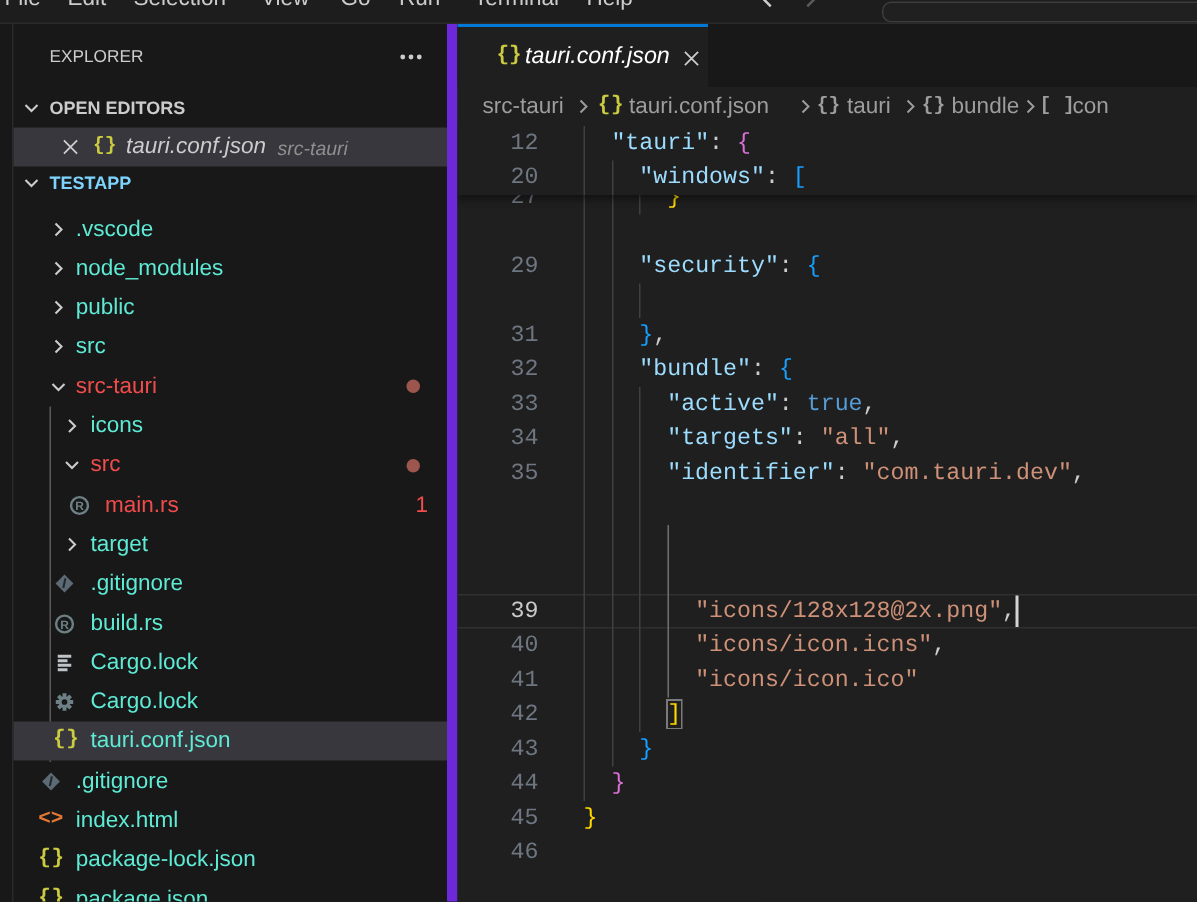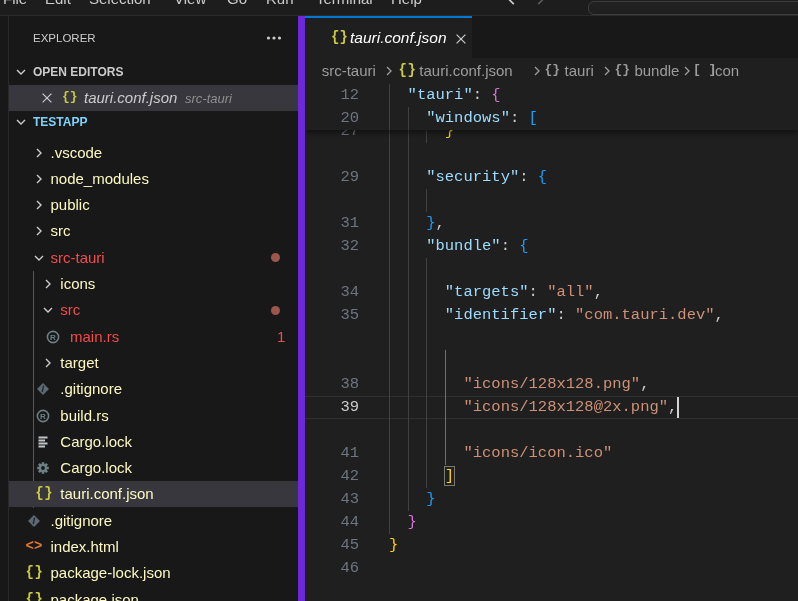--- a/index.html
+++ b/index.html
@@ -4,21 +4,21 @@
 html,body{width:798px;height:601px;overflow:hidden;background:#1f1f1f;font-family:"Liberation Sans",sans-serif}
 .ab{position:absolute}
 .mono{font-family:"Liberation Mono",monospace}
 #code .cl{position:absolute;left:0;width:493px;height:23px;line-height:23px;font-family:"Liberation Mono",monospace;font-size:15.5px;color:#cccccc;white-space:pre}
 .ln{position:absolute;left:0;width:54px;text-align:right;color:#6e7681}
 .ct{position:absolute;left:84px}
 i{font-style:normal}
 .k{color:#9cdcfe}.s{color:#ce9178}.c{color:#569cd6}.g{color:#ffd700}.o{color:#da70d6}.b{color:#179fff}
 .bx{box-shadow:0 0 0 1px #7a7a7a;}
 .guide{position:absolute;width:1px;background:#404040}
-.tlab{position:absolute;font-size:15px;line-height:18px;color:#fef9c3;white-space:pre}
+.tlab{position:absolute;font-size:15px;line-height:18px;color:#5eead4;white-space:pre}
 .red{color:#f14c4c}
 .it{font-style:italic}
 </style></head><body>
 <div class="ab" style="left:0;top:0;width:798px;height:16px;background:#1d1d1d;border-bottom:1px solid #2b2b2b;overflow:hidden">
 <span class="ab" style="left:3px;top:-11px;font-size:15px;line-height:20px;color:#cccccc">File</span>
 <span class="ab" style="left:45px;top:-11px;font-size:15px;line-height:20px;color:#cccccc">Edit</span>
 <span class="ab" style="left:89px;top:-11px;font-size:15px;line-height:20px;color:#cccccc">Selection</span>
 <span class="ab" style="left:174px;top:-11px;font-size:15px;line-height:20px;color:#cccccc">View</span>
 <span class="ab" style="left:227px;top:-11px;font-size:15px;line-height:20px;color:#cccccc">Go</span>
 <span class="ab" style="left:266px;top:-11px;font-size:15px;line-height:20px;color:#cccccc">Run</span>
@@ -168,24 +168,25 @@
 <div class="guide" style="left:84.0px;top:36px;height:414px"></div>
 <div class="guide" style="left:102.6px;top:36px;height:391px"></div>
 <div class="guide" style="left:121.2px;top:36px;height:23px"></div>
 <div class="guide" style="left:121.2px;top:105px;height:23px"></div>
 <div class="guide" style="left:121.2px;top:174px;height:230px"></div>
 <div class="guide" style="left:139.8px;top:266px;height:115px;background:#707070"></div>
 <div class="cl" style="top:36px"><span class="ln">27</span><span class="ct">      <i class="g">}</i></span></div>
 <div class="cl" style="top:82px"><span class="ln">29</span><span class="ct">    <i class="k">"security"</i>: <i class="b">{</i></span></div>
 <div class="cl" style="top:128px"><span class="ln">31</span><span class="ct">    <i class="b">}</i>,</span></div>
 <div class="cl" style="top:151px"><span class="ln">32</span><span class="ct">    <i class="k">"bundle"</i>: <i class="b">{</i></span></div>
+<div class="cl" style="top:174px"><span class="ln">33</span><span class="ct">      <i class="k">"active"</i>: <i class="c">true</i>,</span></div>
 <div class="cl" style="top:197px"><span class="ln">34</span><span class="ct">      <i class="k">"targets"</i>: <i class="s">"all"</i>,</span></div>
 <div class="cl" style="top:220px"><span class="ln">35</span><span class="ct">      <i class="k">"identifier"</i>: <i class="s">"com.tauri.dev"</i>,</span></div>
-<div class="cl" style="top:289px"><span class="ln">38</span><span class="ct">        <i class="s">"icons/128x128.png"</i>,</span></div>
 <div class="cl" style="top:312px"><span class="ln" style="color:#cccccc">39</span><span class="ct">        <i class="s">"icons/128x128@2x.png"</i>,</span></div>
+<div class="cl" style="top:335px"><span class="ln">40</span><span class="ct">        <i class="s">"icons/icon.icns"</i>,</span></div>
 <div class="cl" style="top:358px"><span class="ln">41</span><span class="ct">        <i class="s">"icons/icon.ico"</i></span></div>
 <div class="cl" style="top:381px"><span class="ln">42</span><span class="ct">      <i class="g bx">]</i></span></div>
 <div class="cl" style="top:404px"><span class="ln">43</span><span class="ct">    <i class="b">}</i></span></div>
 <div class="cl" style="top:427px"><span class="ln">44</span><span class="ct">  <i class="o">}</i></span></div>
 <div class="cl" style="top:450px"><span class="ln">45</span><span class="ct"><i class="g">}</i></span></div>
 <div class="cl" style="top:473px"><span class="ln">46</span><span class="ct"></span></div>
 <div class="ab" style="left:372.4px;top:313px;width:2px;height:21px;background:#d4d4d4"></div>
 <div class="ab" style="left:0;top:0;width:493px;height:46px;background:#1f1f1f;box-shadow:0 3px 5px rgba(0,0,0,.45)">
 <div class="guide" style="left:84.0px;top:0;height:46px"></div>
 <div class="guide" style="left:102.6px;top:23px;height:23px"></div>

